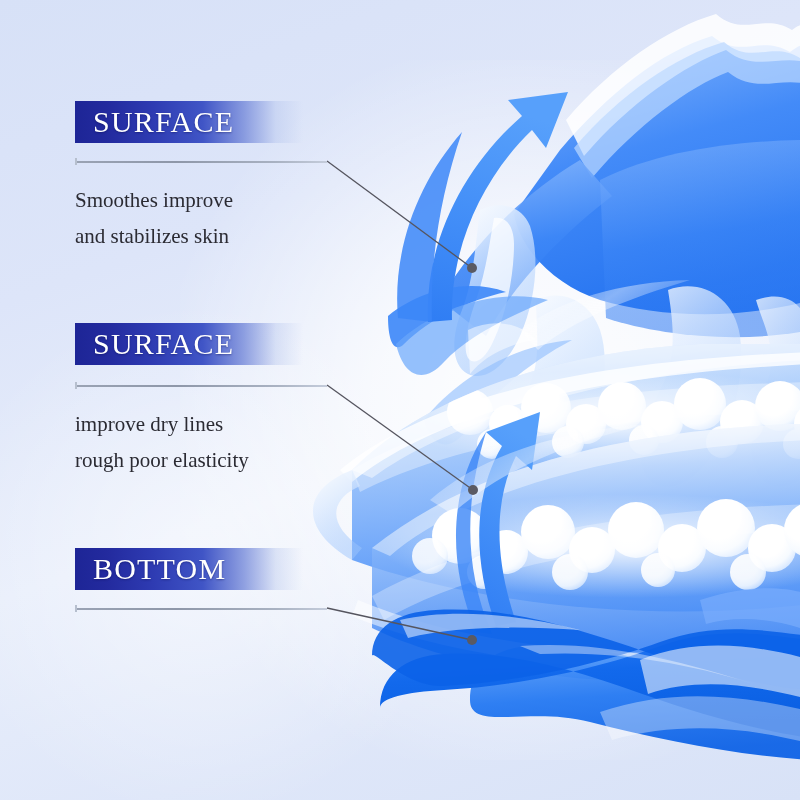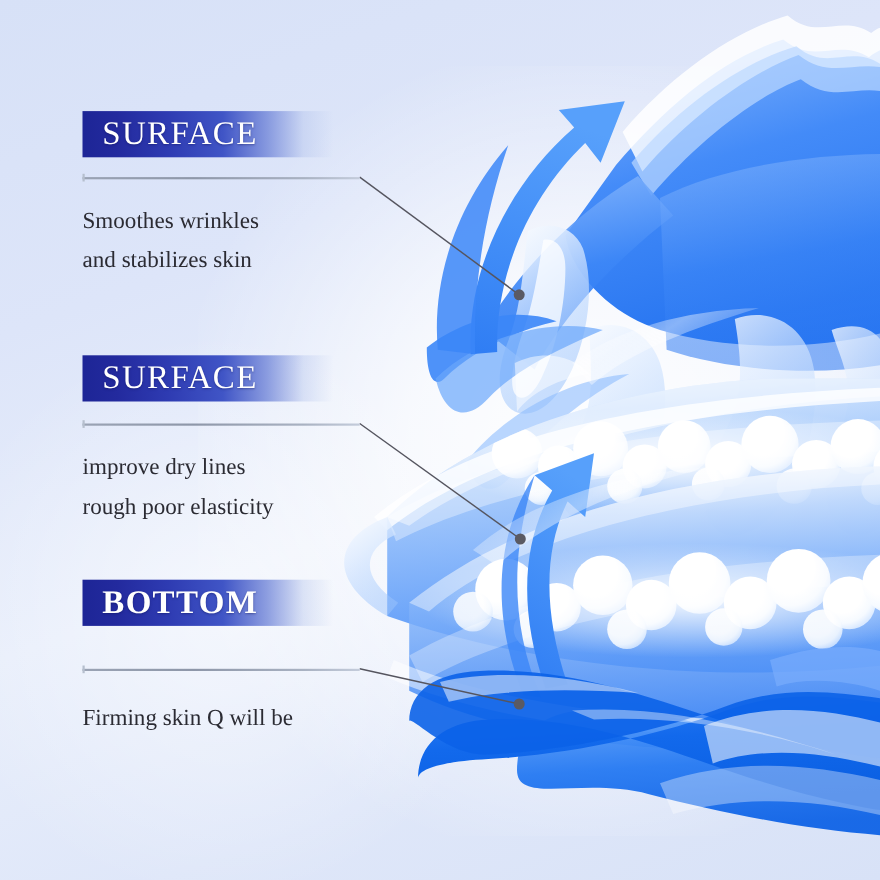--- a/index.html
+++ b/index.html
@@ -250,39 +250,38 @@
       <circle cx="472" cy="640" r="5"></circle>
     </g>
   </svg>
 
   <div class="callout">
     <div class="bar" style="position:absolute;top:101px;">
       <span class="bar-text">SURFACE</span>
     </div>
     <div class="rule" style="top:161px;"></div>
     <div class="body-text" style="top:182px;line-height:36px;">
-      <div>Smoothes wrinkles</div>
+      <div>Smoothes improve</div>
       <div>and stabilizes skin</div>
     </div>
   </div>
 
   <div class="callout">
     <div class="bar" style="position:absolute;top:323px;">
       <span class="bar-text">SURFACE</span>
     </div>
     <div class="rule" style="top:385px;"></div>
     <div class="body-text" style="top:406px;line-height:36px;">
       <div>improve dry lines</div>
       <div>rough poor elasticity</div>
     </div>
   </div>
 
   <div class="callout">
-    <div class="bar" style="position:absolute;top:527px;font-weight:bold;">
+    <div class="bar" style="position:absolute;top:548px;">
       <span class="bar-text">BOTTOM</span>
     </div>
     <div class="rule" style="top:608px;"></div>
     <div class="body-text" style="top:630px;line-height:44px;">
-      <div>Firming skin Q will be</div>
     </div>
   </div>
 
 </div>
 
 </body></html>

